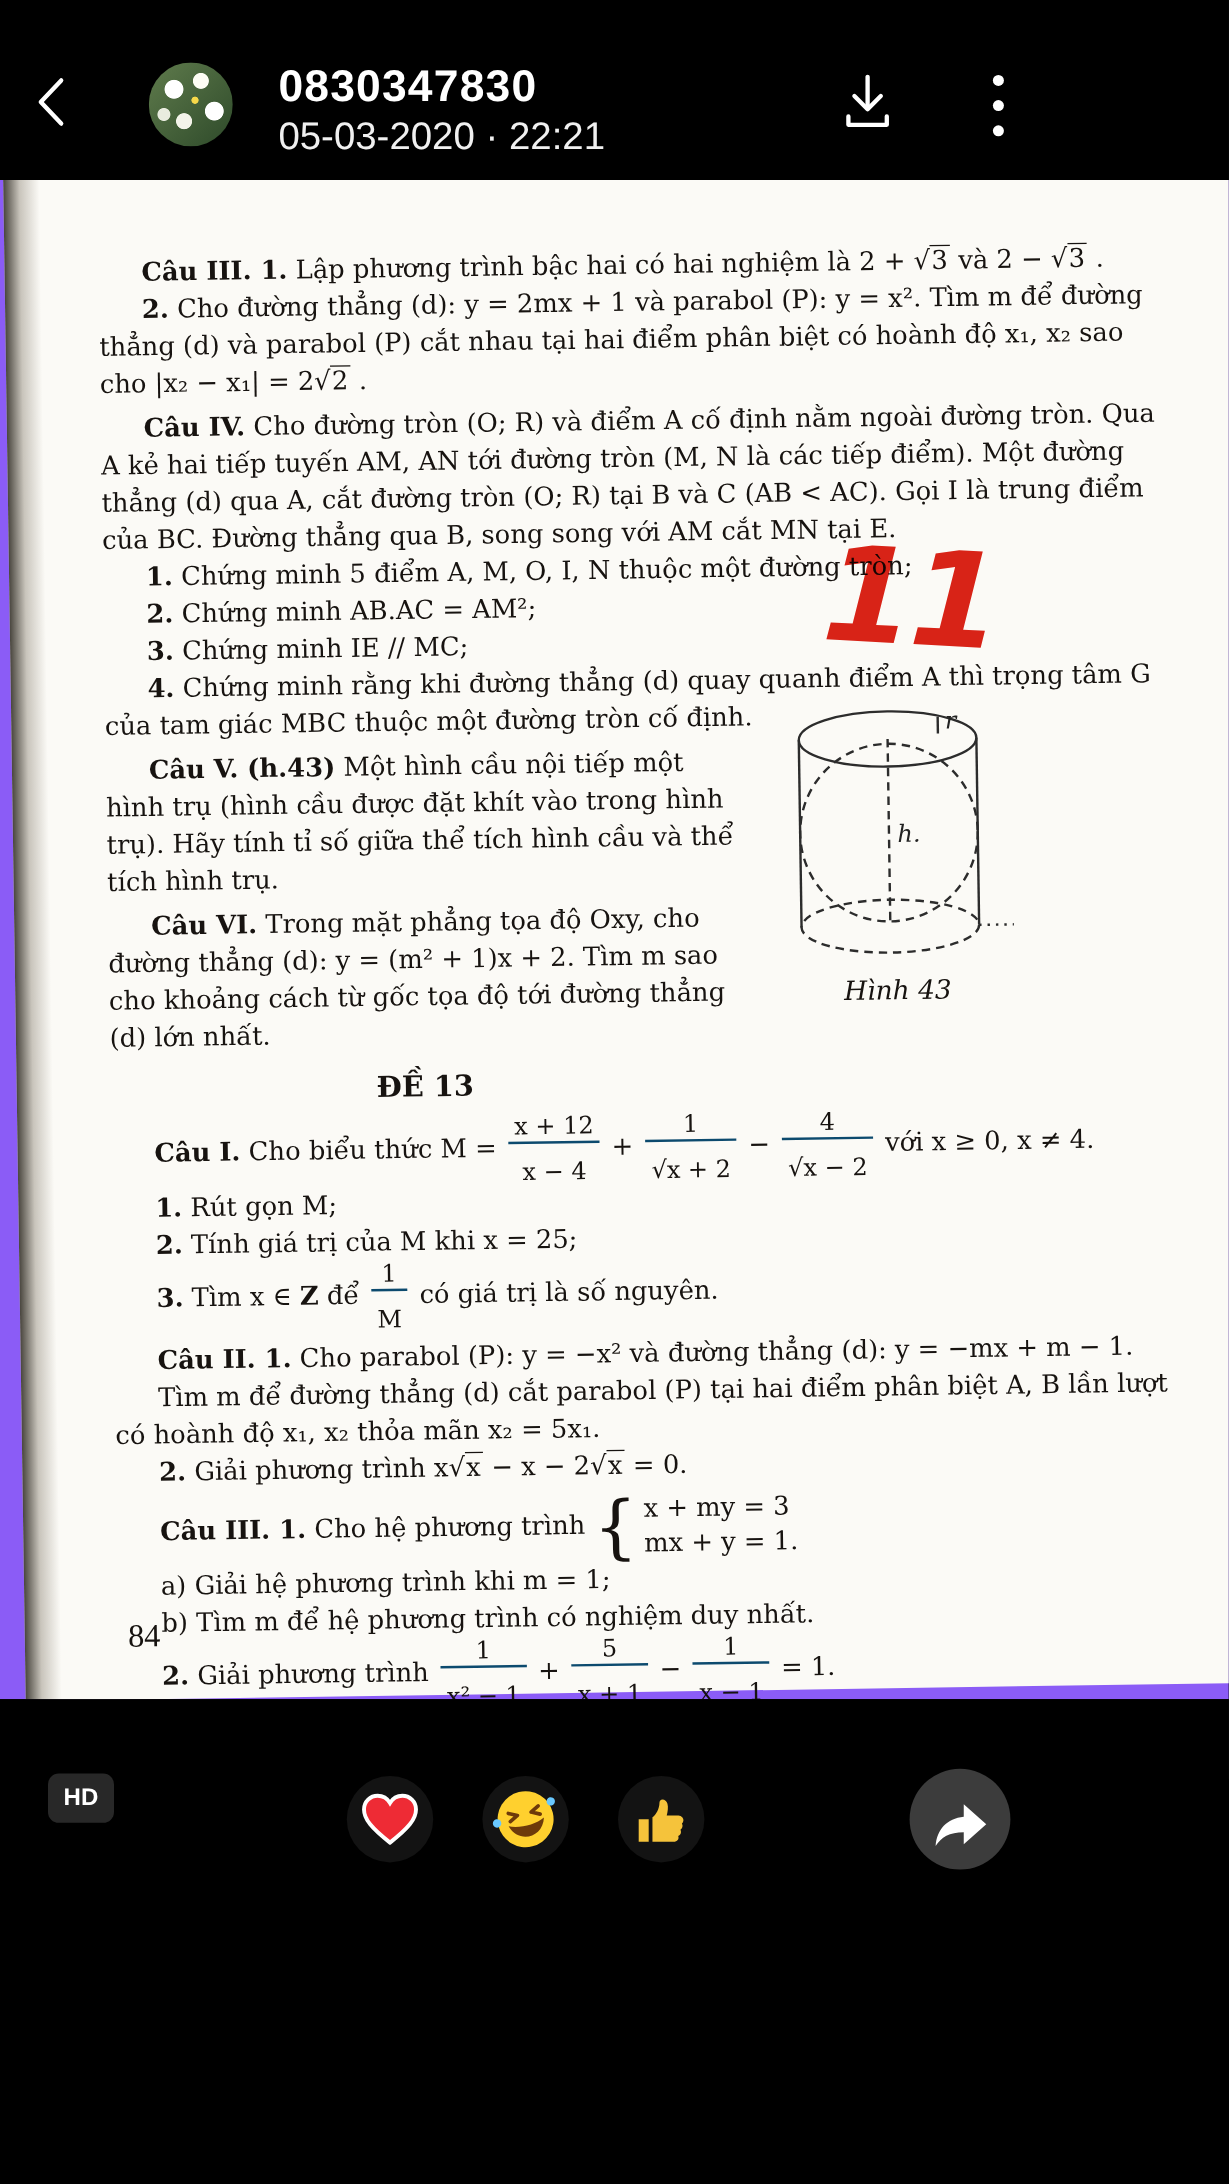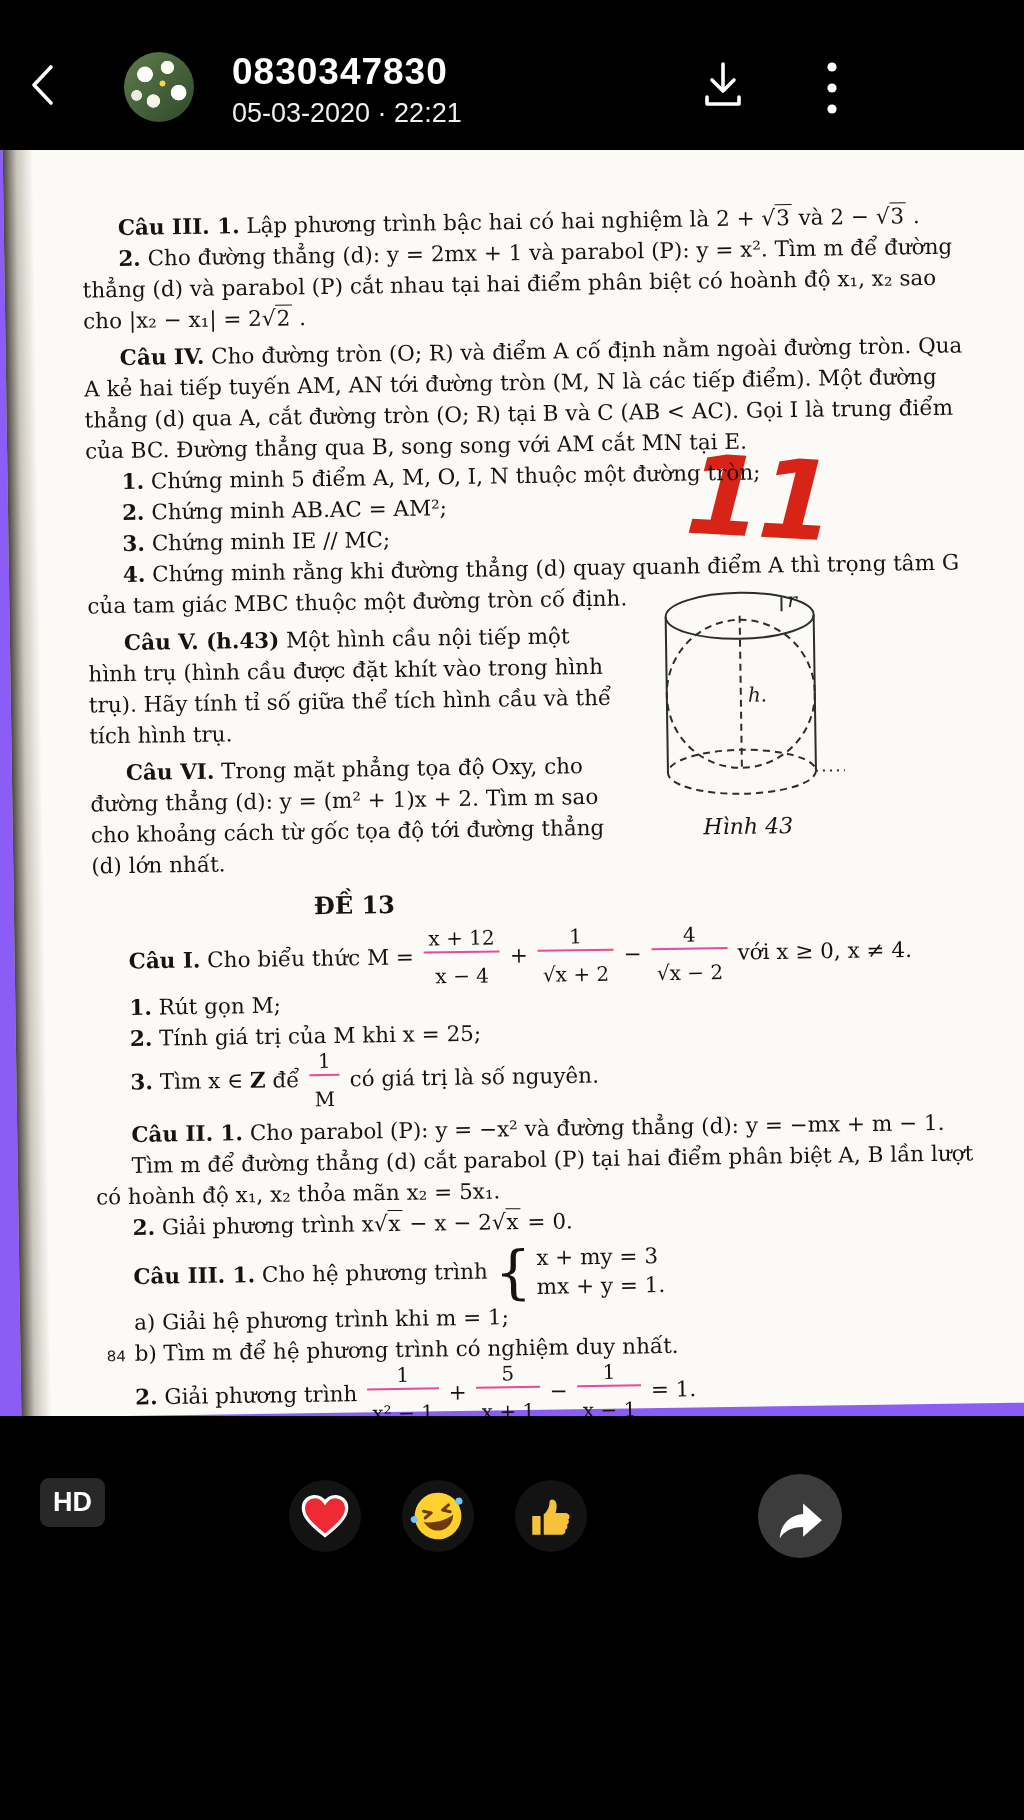--- a/index.html
+++ b/index.html
@@ -12,63 +12,63 @@
     background:
       radial-gradient(circle at 30% 32%, #fff 0 11%, rgba(255,255,255,0) 12%),
       radial-gradient(circle at 62% 22%, #fdfdf4 0 9%, rgba(255,255,255,0) 10%),
       radial-gradient(circle at 78% 58%, #fff 0 11%, rgba(255,255,255,0) 12%),
       radial-gradient(circle at 42% 70%, #f4f4ea 0 10%, rgba(255,255,255,0) 11%),
       radial-gradient(circle at 18% 62%, #e9ecdf 0 7%, rgba(255,255,255,0) 8%),
       radial-gradient(circle at 55% 45%, #f7d84a 0 5%, rgba(255,255,255,0) 6%),
       linear-gradient(135deg,#5f7b4c,#2e4a2a);}
   .title-block{position:absolute;left:232px;top:52px;color:#fff;}
   .chat-title{font-size:37px;font-weight:700;letter-spacing:1px;line-height:40px;}
-  .chat-subtitle{font-size:27px;font-weight:400;color:#f0f0f0;margin-top:6px;line-height:30px;}
+  .chat-subtitle{font-size:32px;font-weight:400;color:#f0f0f0;margin-top:6px;line-height:30px;}
   .download-btn{position:absolute;left:698px;top:58px;width:50px;height:56px;cursor:pointer;}
   .kebab-btn{position:absolute;left:822px;top:58px;width:20px;height:60px;cursor:pointer;}
 
   
   .photo{position:absolute;top:150px;left:0;width:1024px;height:1266px;background:#8b5cf6;overflow:hidden;}
   .page{position:absolute;left:12px;top:-8px;width:1028px;height:1268px;background:#fbfaf6;transform:rotate(-0.85deg);}
   .page-edge{position:absolute;left:0;top:0;bottom:0;width:30px;
     background:linear-gradient(90deg,rgba(42,38,30,0.85),rgba(125,116,100,0.40) 45%,rgba(255,255,255,0));}
   .content{position:absolute;left:78px;right:70px;top:64px;bottom:0;
     font-family:"DejaVu Serif","Liberation Serif",serif;font-size:21.5px;line-height:31px;color:#171310;}
   .line{text-indent:0;}
   .ind{text-indent:36px;}
   .mt{margin-top:6px;}
   .narrow{margin-right:355px;}
   .heading{text-align:center;font-size:24px;margin:12px 355px 8px 0;text-indent:0;}
   .bold{font-weight:bold;}
   .frac{display:inline-block;vertical-align:middle;text-align:center;line-height:1.08;font-size:20px;margin:0 3px;text-indent:0;}
-  .frac .num{display:block;padding:0 5px 1px;border-bottom:2px solid #ec4899;}
+  .frac .num{display:block;padding:0 5px 1px;border-bottom:2px solid #0c4a6e;}
   .frac .den{display:block;padding:13px 5px 0;}
   .sqrt{white-space:nowrap;}
   .sqrt .rarg{border-top:1.6px solid #171310;padding:0 2px 0 1px;}
   .cases{display:inline-flex;align-items:center;vertical-align:middle;text-indent:0;}
   .cases .brace{font-size:58px;font-weight:400;line-height:0.85;margin-right:5px;}
   .cases .col{display:inline-block;line-height:29px;text-align:left;}
   .cases .cline{display:block;}
 
   .figure{position:absolute;left:638px;top:445px;width:195px;text-align:center;}
   .fig-svg{display:block;}
   .fig-caption{font-family:"DejaVu Serif","Liberation Serif",serif;font-style:italic;font-size:22px;color:#171310;margin-top:12px;}
   .st{fill:none;stroke:#2c2c2c;stroke-width:2;}
   .dash{stroke-dasharray:7 5;}
   .dot{stroke-dasharray:2 5;}
   .fig-label{font-family:"DejaVu Serif","Liberation Serif",serif;font-style:italic;font-size:20px;fill:#222;}
 
   .annotation{position:absolute;left:678px;top:305px;font-family:"DejaVu Sans",sans-serif;
     font-weight:bold;font-style:italic;font-size:110px;line-height:1;color:#dc2317;
     letter-spacing:-4px;transform:rotate(4deg);mix-blend-mode:multiply;}
-  .page-number{position:absolute;left:86px;top:1200px;font-family:Liberation Mono, monospace;font-size:16px;color:#171310;}
+  .page-number{position:absolute;left:86px;top:1200px;font-family:Liberation Serif, serif;font-size:27px;color:#171310;}
 
   
   .footer{position:absolute;top:1416px;left:0;width:1024px;height:404px;background:#000;z-index:5;}
-  .hd-badge{position:absolute;left:40px;top:62px;background:#282828;color:#fff;font-size:27px;font-weight:700;
+  .hd-badge{position:absolute;left:40px;top:62px;background:#282828;color:#fff;font-size:20px;font-weight:700;
     padding:9px 13px;border-radius:9px;cursor:pointer;}
   .reactions{position:absolute;left:289px;top:64px;display:flex;gap:41px;}
   .reaction{width:72px;height:72px;border-radius:50%;background:#131313;display:flex;align-items:center;justify-content:center;cursor:pointer;}
   .share-btn{position:absolute;left:758px;top:58px;width:84px;height:84px;border-radius:50%;background:#3c3c3c;
     display:flex;align-items:center;justify-content:center;cursor:pointer;}
 </style>
 </head>
 <body>
 
 <div class="header">

